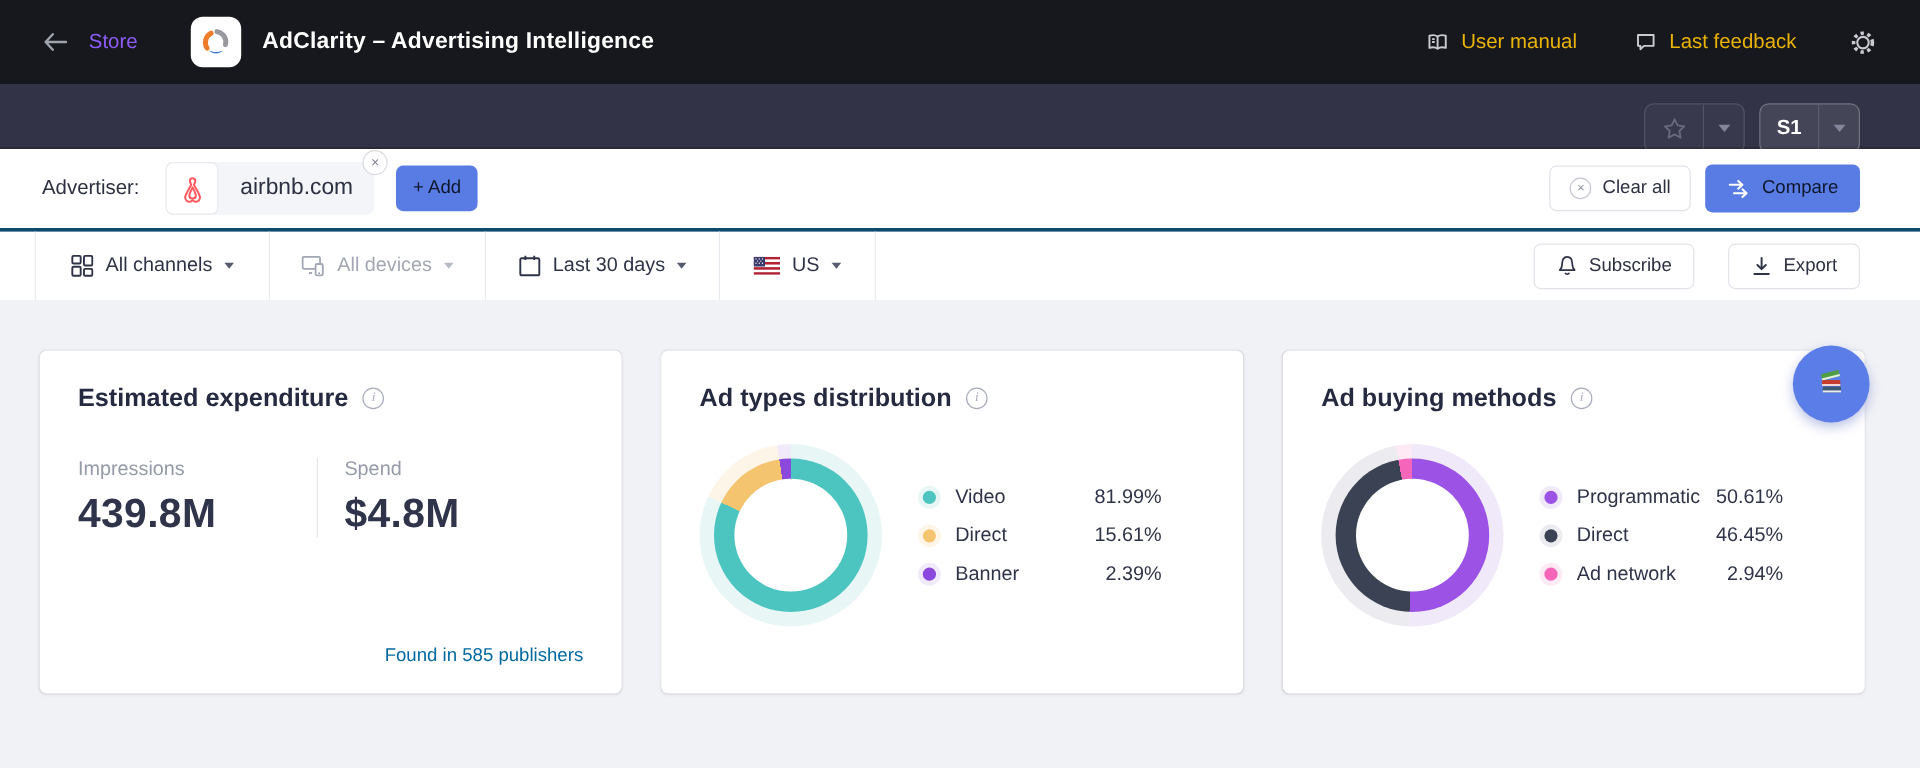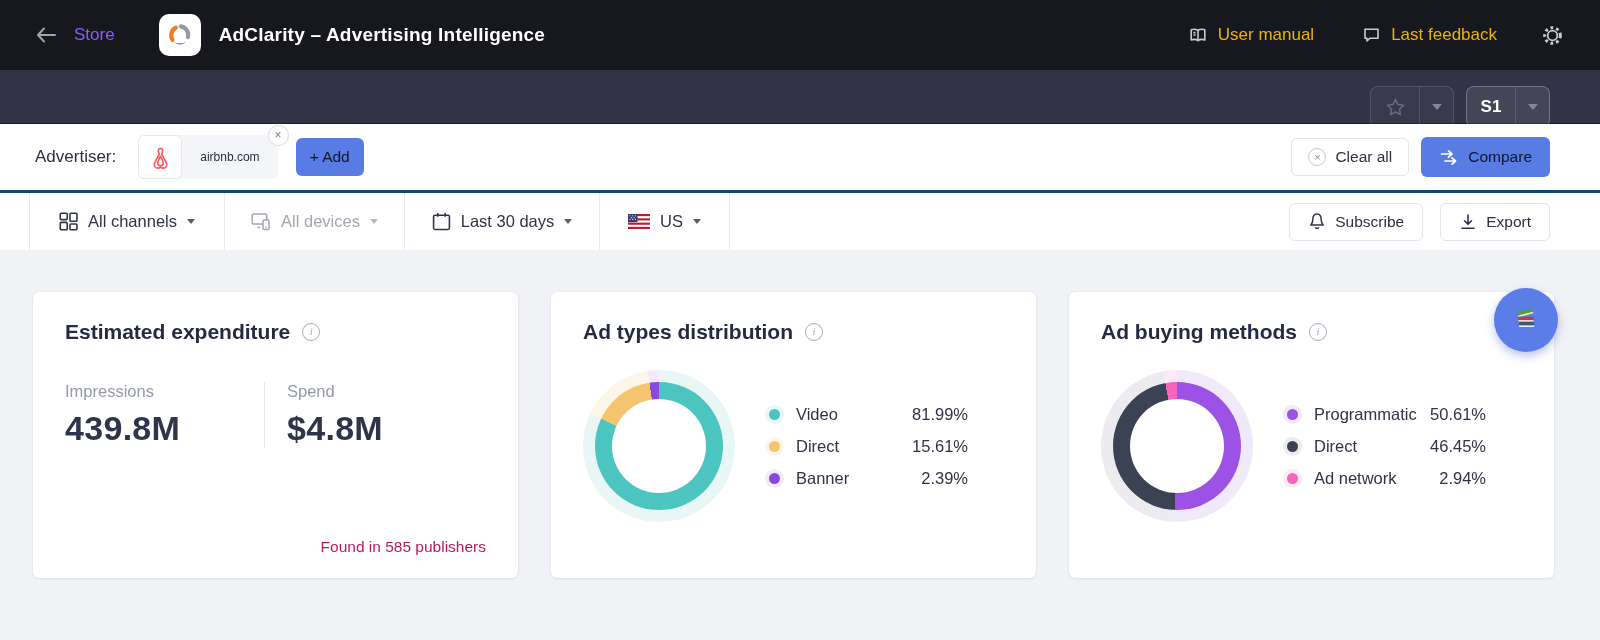--- a/index.html
+++ b/index.html
@@ -27,21 +27,21 @@
   .split-btn.dim { background:rgba(255,255,255,0.03); }
   .split-btn.active { background:rgba(255,255,255,0.09); border-color:rgba(255,255,255,0.25); }
   .ws-preset { color:#ffffff; font-size:17px; font-weight:700; }
   .caret { width:0; height:0; border-left:5px solid transparent; border-right:5px solid transparent; border-top:6px solid #83869a; }
 
   
   .adv-row { height:66px; background:#ffffff; display:flex; align-items:center; padding:0 50px 0 35px; }
   .adv-label { font-size:17px; color:#2c3040; margin-right:22px; }
   .chip { position:relative; display:flex; align-items:stretch; height:44px; border-radius:6px; background:#f4f5f8; }
   .chip-logo { width:44px; background:#fff; border:1px solid #e8e9ee; border-radius:6px; display:flex; align-items:center; justify-content:center; }
-  .chip-text { display:flex; align-items:center; padding:0 18px; font-size:12px; color:#2c3040; }
+  .chip-text { display:flex; align-items:center; padding:0 18px; font-size:19px; color:#2c3040; }
   .chip-close { position:absolute; top:-10px; right:-11px; width:21px; height:21px; border-radius:50%;
                 background:#fff; border:1px solid #d8dae2; color:#808592; font-size:12px; line-height:18px;
                 text-align:center; cursor:pointer; }
   .btn { display:flex; align-items:center; gap:9px; border-radius:6px; font-size:15.5px; cursor:pointer; }
   .btn-blue { background:#587ce3; color:#0f172a; }
   .btn-add { margin-left:18px; height:38px; padding:0 14px; }
   .adv-row .spacer { flex:1; }
   .btn-outline { background:#fff; border:1px solid #e3e4ea; color:#2c3040; }
   .btn-clear { height:38px; padding:0 16px; }
   .btn-compare { height:40px; padding:0 18px; margin-left:12px; }
@@ -51,38 +51,38 @@
   
   .filterbar { height:60px; background:#fff; border-top:3px solid #0c4a6e; display:flex; align-items:stretch; }
   .fseg { display:flex; align-items:center; justify-content:center; gap:10px; border-right:1px solid #e9eaef;
           font-size:16.5px; color:#2e3347; cursor:pointer; }
   .fseg.stub { width:30px; cursor:default; }
   .fseg.w1 { width:195px; } .fseg.w2 { width:180px; } .fseg.w3 { width:195px; } .fseg.w4 { width:130px; }
   .fseg .caret { border-top-color:#565b6f; border-left-width:4.5px; border-right-width:4.5px; border-top-width:5.5px; }
   .fseg.disabled { color:#a2a7b3; cursor:default; }
   .fseg.disabled .caret { border-top-color:#b6bac4; }
   .filterbar .fspacer { flex:1; }
-  .fb-actions { display:flex; align-items:center; gap:17px; padding-right:50px; }
+  .fb-actions { display:flex; align-items:center; gap:28px; padding-right:50px; }
   .fb-btn { height:38px; padding:0 18px; font-size:15.5px; }
 
   
   .content { padding:42px 33px 0 33px; display:flex; gap:33px; }
   .card { width:485px; height:286px; background:#fff; border-radius:6px; position:relative;
           box-shadow:0 1px 3px rgba(40,42,60,0.08), 0 0 1px rgba(40,42,60,0.12); padding:28px 32px; }
   .card-title-row { display:flex; align-items:center; gap:12px; }
   .card-title { font-size:21px; font-weight:600; color:#252a41; }
   .info-icon { width:18px; height:18px; border-radius:50%; border:1.5px solid #a8acb9; color:#a8acb9;
                font-size:11px; line-height:15px; text-align:center; font-style:italic; font-family:"Liberation Serif", serif; }
 
   .metrics { display:flex; margin-top:38px; }
   .metric { width:205px; }
   .metric-divider { border-left:1px solid #e3e5ea; margin-right:22px; }
   .metric-label { font-size:16.5px; color:#959aa8; }
   .metric-value { font-size:34px; font-weight:700; color:#30344a; margin-top:8px; letter-spacing:.3px; }
-  .footnote { position:absolute; right:32px; bottom:22px; font-size:15.5px; color:#be185d; }
+  .footnote { position:absolute; right:32px; bottom:22px; font-size:15.5px; color:#0369a1; }
 
   .chart-body { display:flex; align-items:center; margin-top:26px; }
   .donut { width:152px; height:152px; border-radius:50%; position:relative; }
   .donut-ring { position:absolute; inset:12px; border-radius:50%; }
   .donut-hole { position:absolute; inset:17px; border-radius:50%; background:#fff; }
   .legend { flex:1; margin-left:34px; margin-right:36px; display:flex; flex-direction:column; gap:13px; }
   .legend-row { display:flex; align-items:center; }
   .legend-dot { width:11px; height:11px; border-radius:50%; margin-right:16px; flex:none; }
   .legend-label { flex:1; font-size:16.5px; color:#2e3347; }
   .legend-value { font-size:16.5px; color:#2e3347; text-align:right; }

